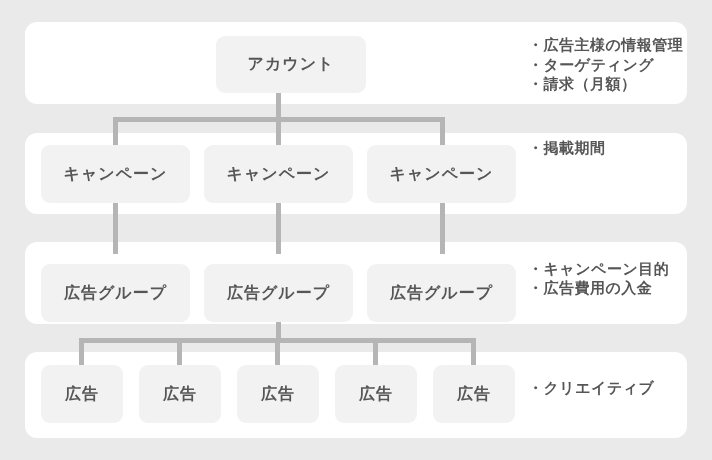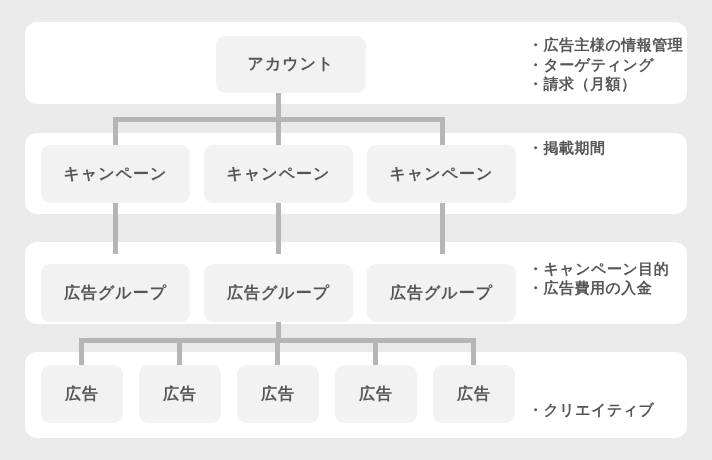--- a/index.html
+++ b/index.html
@@ -23,21 +23,21 @@
   .node.account{left:216px;top:36px;width:150px;height:57px;}
   .c1{left:41px;} .c2{left:204px;} .c3{left:367px;}
   .row-campaign{top:145px;} .row-adgroup{top:264px;}
   .a1{left:41px;} .a2{left:139px;} .a3{left:237px;} .a4{left:335px;} .a5{left:433px;}
   .row-ad{top:365px;}
   .notes{position:absolute;left:528px;z-index:2;font-size:15px;font-weight:bold;letter-spacing:0.5px;}
   .note{white-space:pre;}
   .n1{top:35px;line-height:19.5px;}
   .n2{top:139px;line-height:18.5px;}
   .n3{top:259px;line-height:19px;}
-  .n4{top:400px;line-height:19px;}
+  .n4{top:378px;line-height:19px;}
   
   .v-acc{left:275.5px;top:90px;width:5px;height:55px;}
   .h-camp{left:112.5px;top:117px;width:332px;height:5px;}
   .v-camp-l{left:112.5px;top:117px;width:5px;height:28px;}
   .v-camp-r{left:439.5px;top:117px;width:5px;height:28px;}
   .v-ag-1{left:112.5px;top:203px;width:5px;height:51px;}
   .v-ag-2{left:275.5px;top:203px;width:5px;height:51px;}
   .v-ag-3{left:439.5px;top:203px;width:5px;height:51px;}
   .v-ads{left:275.5px;top:312px;width:5px;height:31px;}
   .h-ads{left:79px;top:338px;width:397px;height:5px;}

